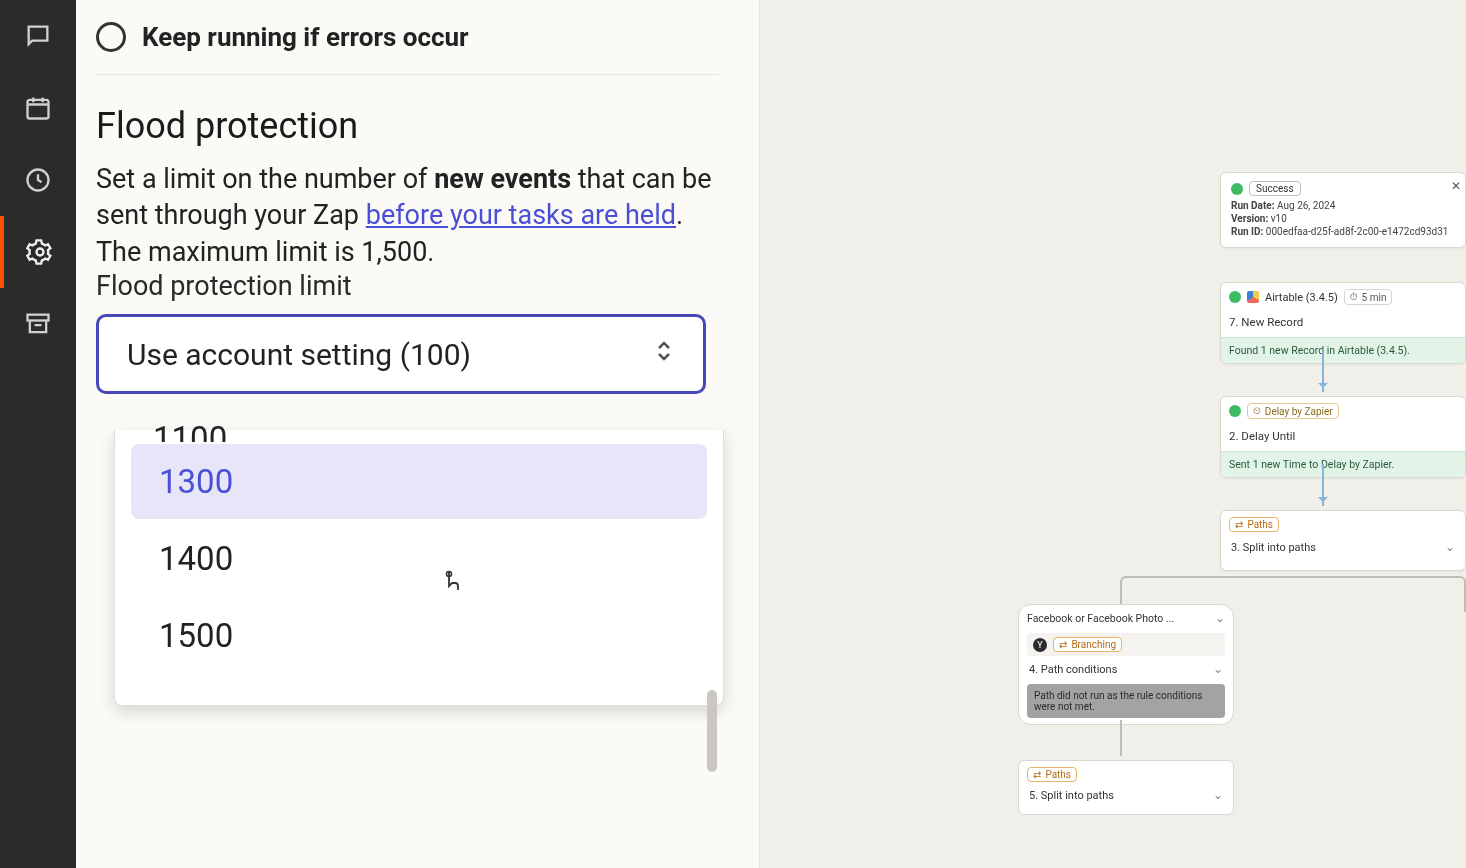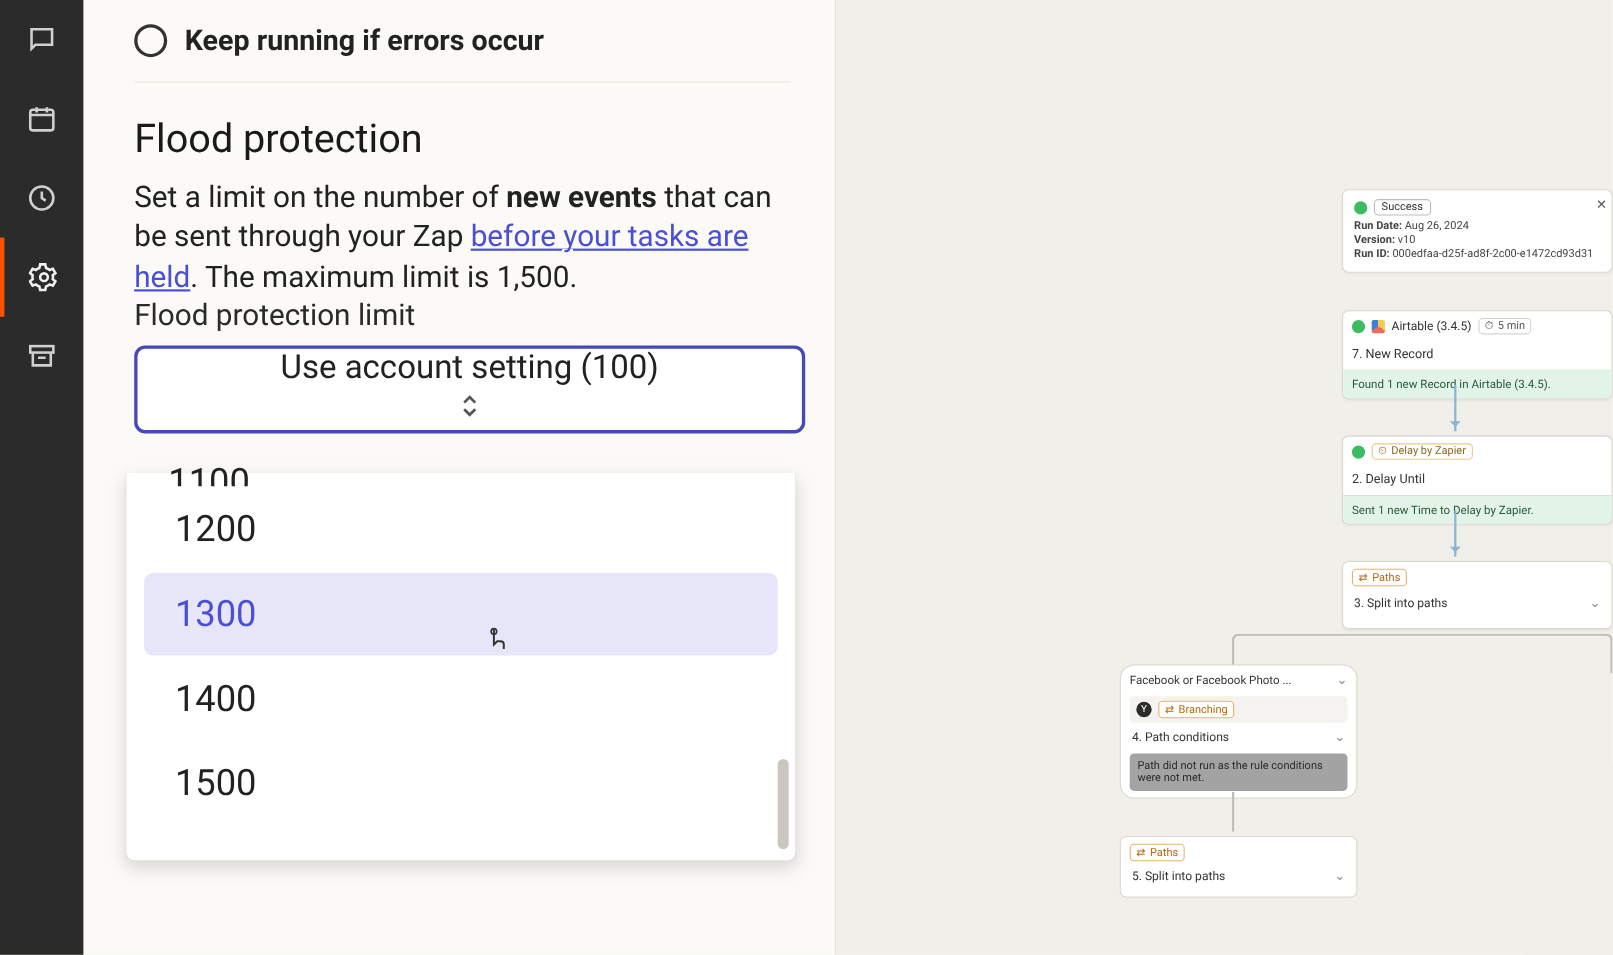--- a/index.html
+++ b/index.html
@@ -36,21 +36,21 @@
     color: #f0f0f0;
   }
   .sidebar-item svg { width: 28px; height: 28px; stroke: currentColor; fill: none; stroke-width: 2; }
   .panel {
     position: absolute;
     left: 76px;
     top: 0;
     width: 684px;
     height: 868px;
     background: #fbfaf6;
-    padding: 0 40px 0 46px;
+    padding: 0 40px 0 20px;
     border-right: 1px solid #e5e3dc;
   }
   .radio-row {
     display: flex;
     align-items: center;
     gap: 16px;
     padding: 22px 0 22px 0;
     border-bottom: 1px solid #e8e6de;
   }
   .radio {
@@ -88,21 +88,20 @@
     border: 3px solid #4748b8;
     border-radius: 10px;
     background: #fff;
     display: flex;
     align-items: center;
     justify-content: space-between;
     padding: 0 28px;
     font-size: 30px;
     color: #222;
     cursor: pointer;
-    flex-direction: column;
   }
   .select-caret {
     color: #888;
   }
   .select-caret svg { width: 22px; height: 28px; stroke: #555; stroke-width: 2.5; fill: none; }
   .dropdown {
     position: absolute;
     left: 38px;
     top: 430px;
     width: 610px;
@@ -344,21 +343,20 @@
     <span>Use account setting (100)</span>
     <span class="select-caret">
       <svg viewBox="0 0 20 28">
           <path d="M5 11l5-5 5 5M5 17l5 5 5-5"></path>
         </svg>
     </span>
   </div>
 
   <div class="dropdown">
     <div class="cutoff">1100</div>
-    <div class="option">1200</div>
     <div class="option hovered">1300</div>
     <div class="option">1400</div>
     <div class="option">1500</div>
     <div class="scroll-thumb"></div>
   </div>
 
   <div class="cursor">
     <svg viewBox="0 0 20 24">
         <path d="M7 2v14l3-3h3c2 0 3 1 3 3v4" fill="none" stroke="#333" stroke-width="1.8"></path>
         <circle cx="7" cy="4" r="2.5" fill="none" stroke="#333" stroke-width="1.5"></circle>

